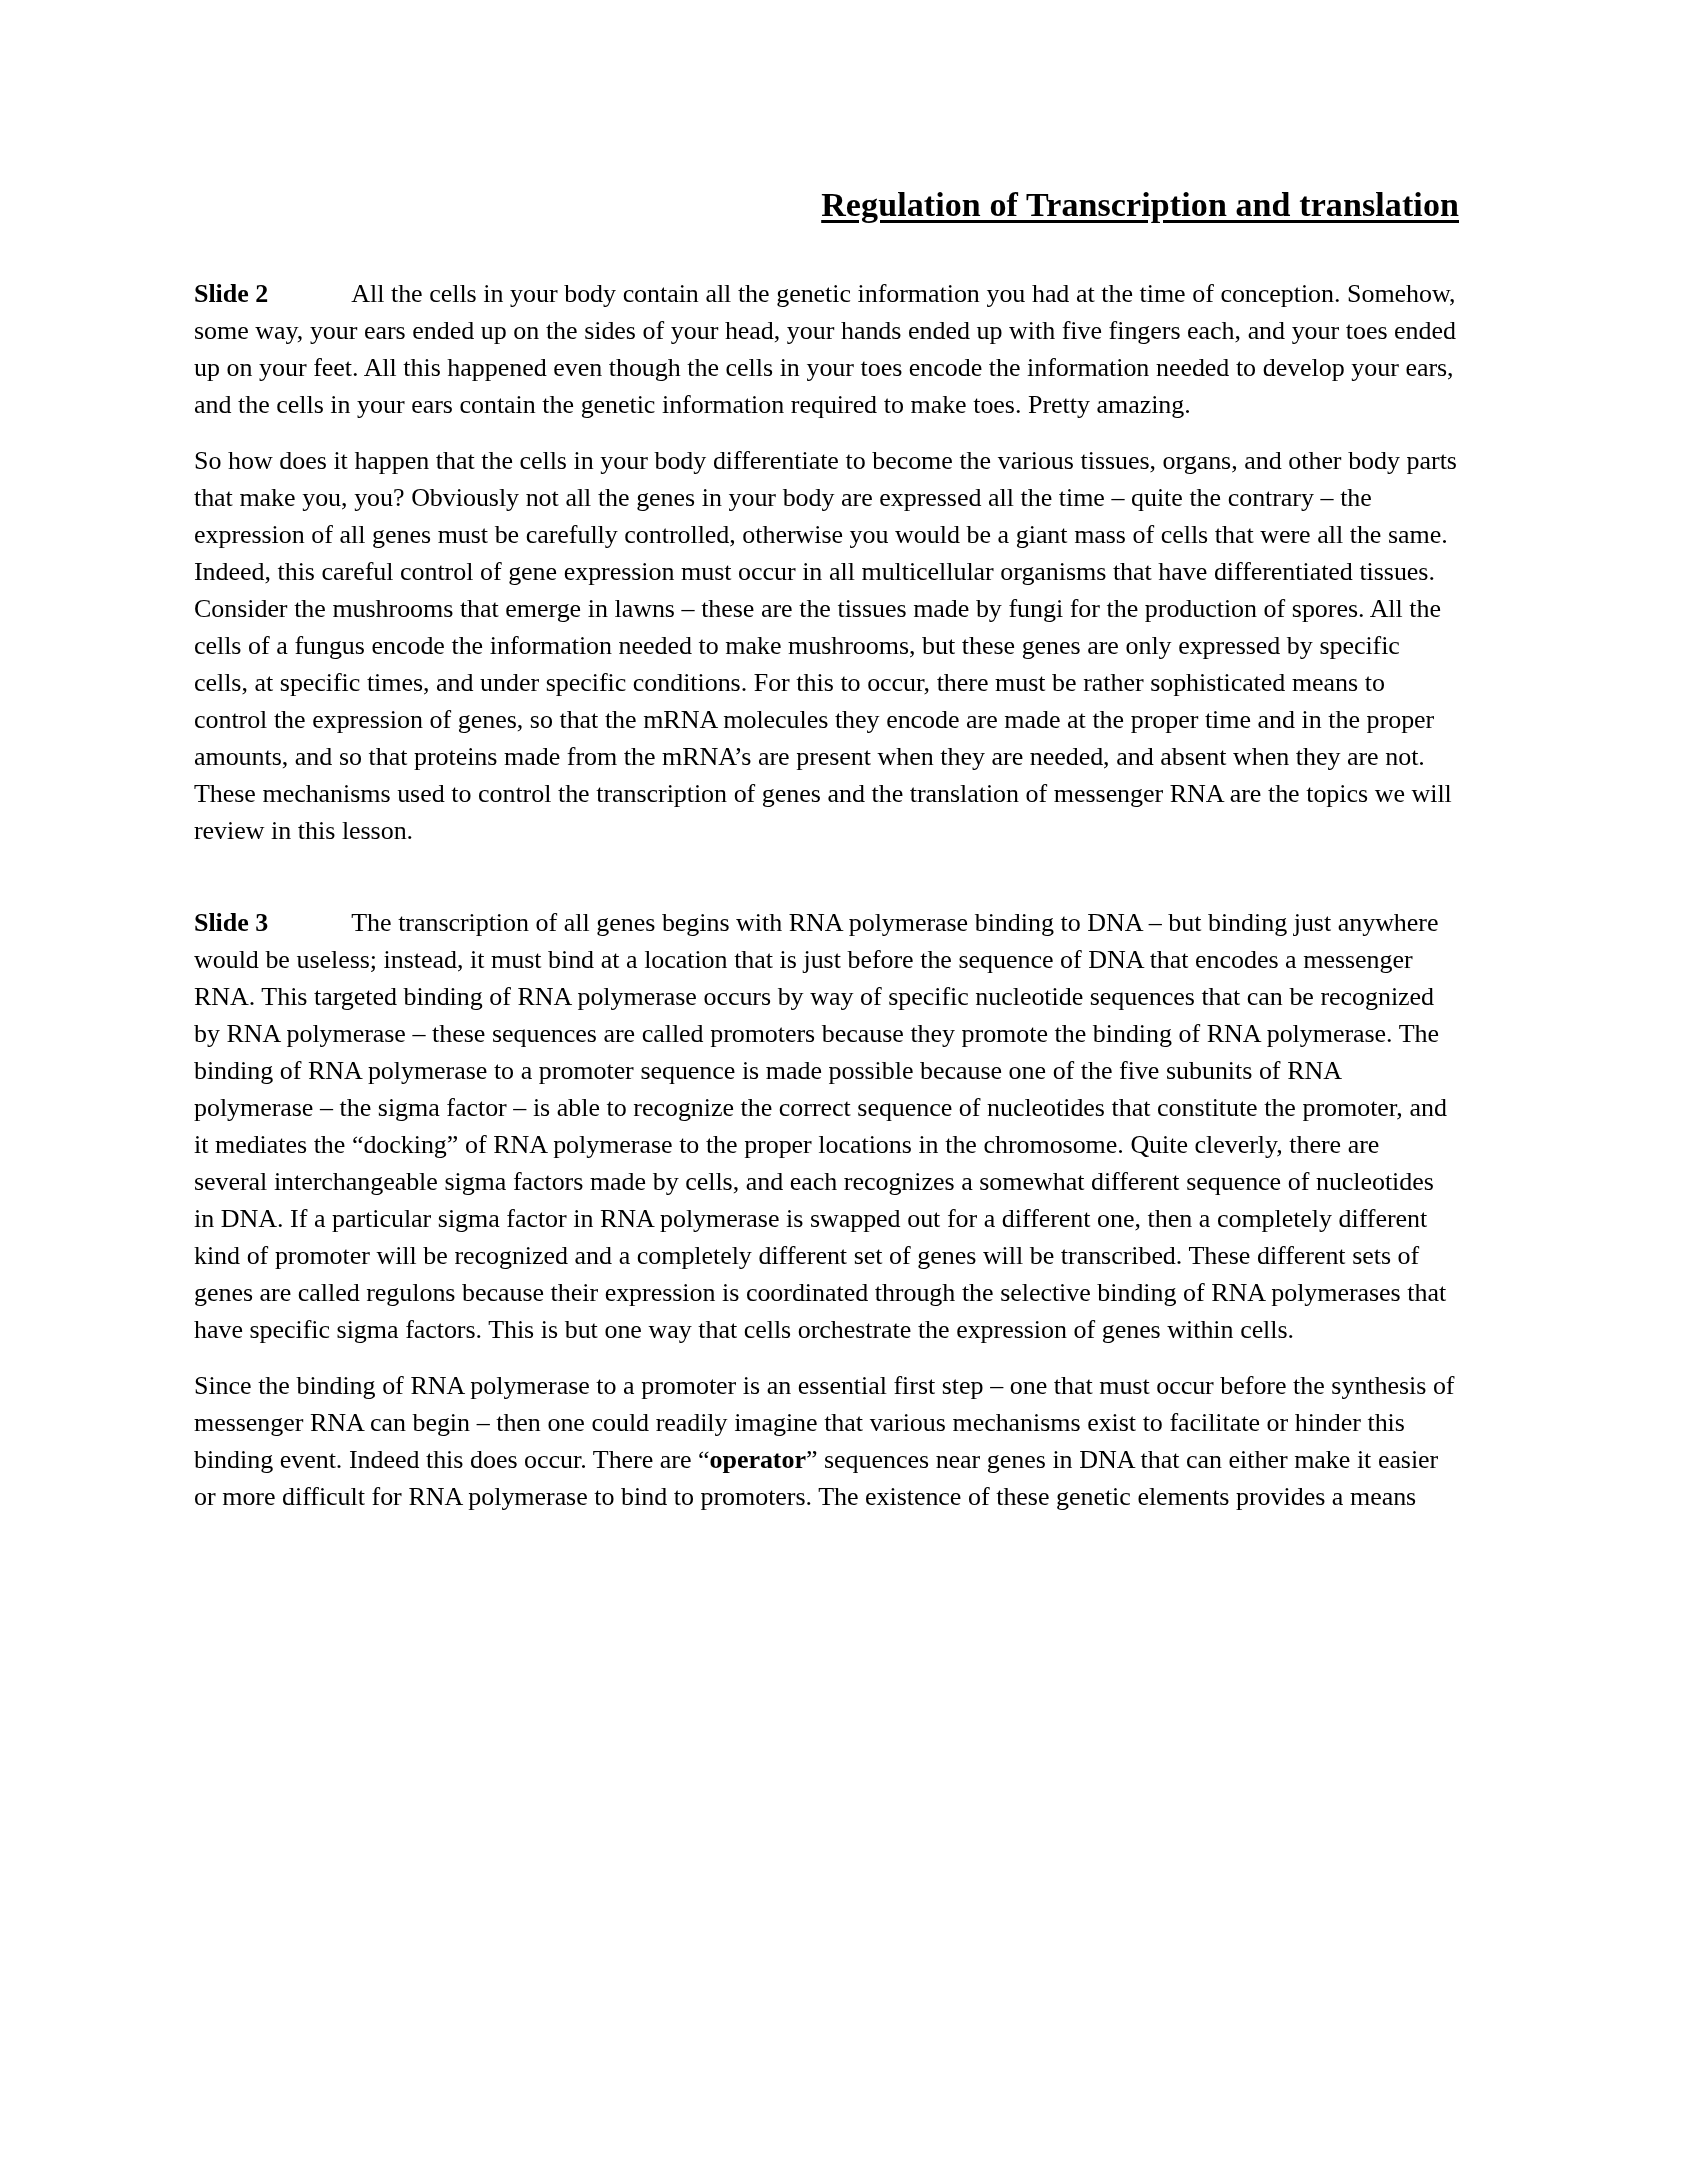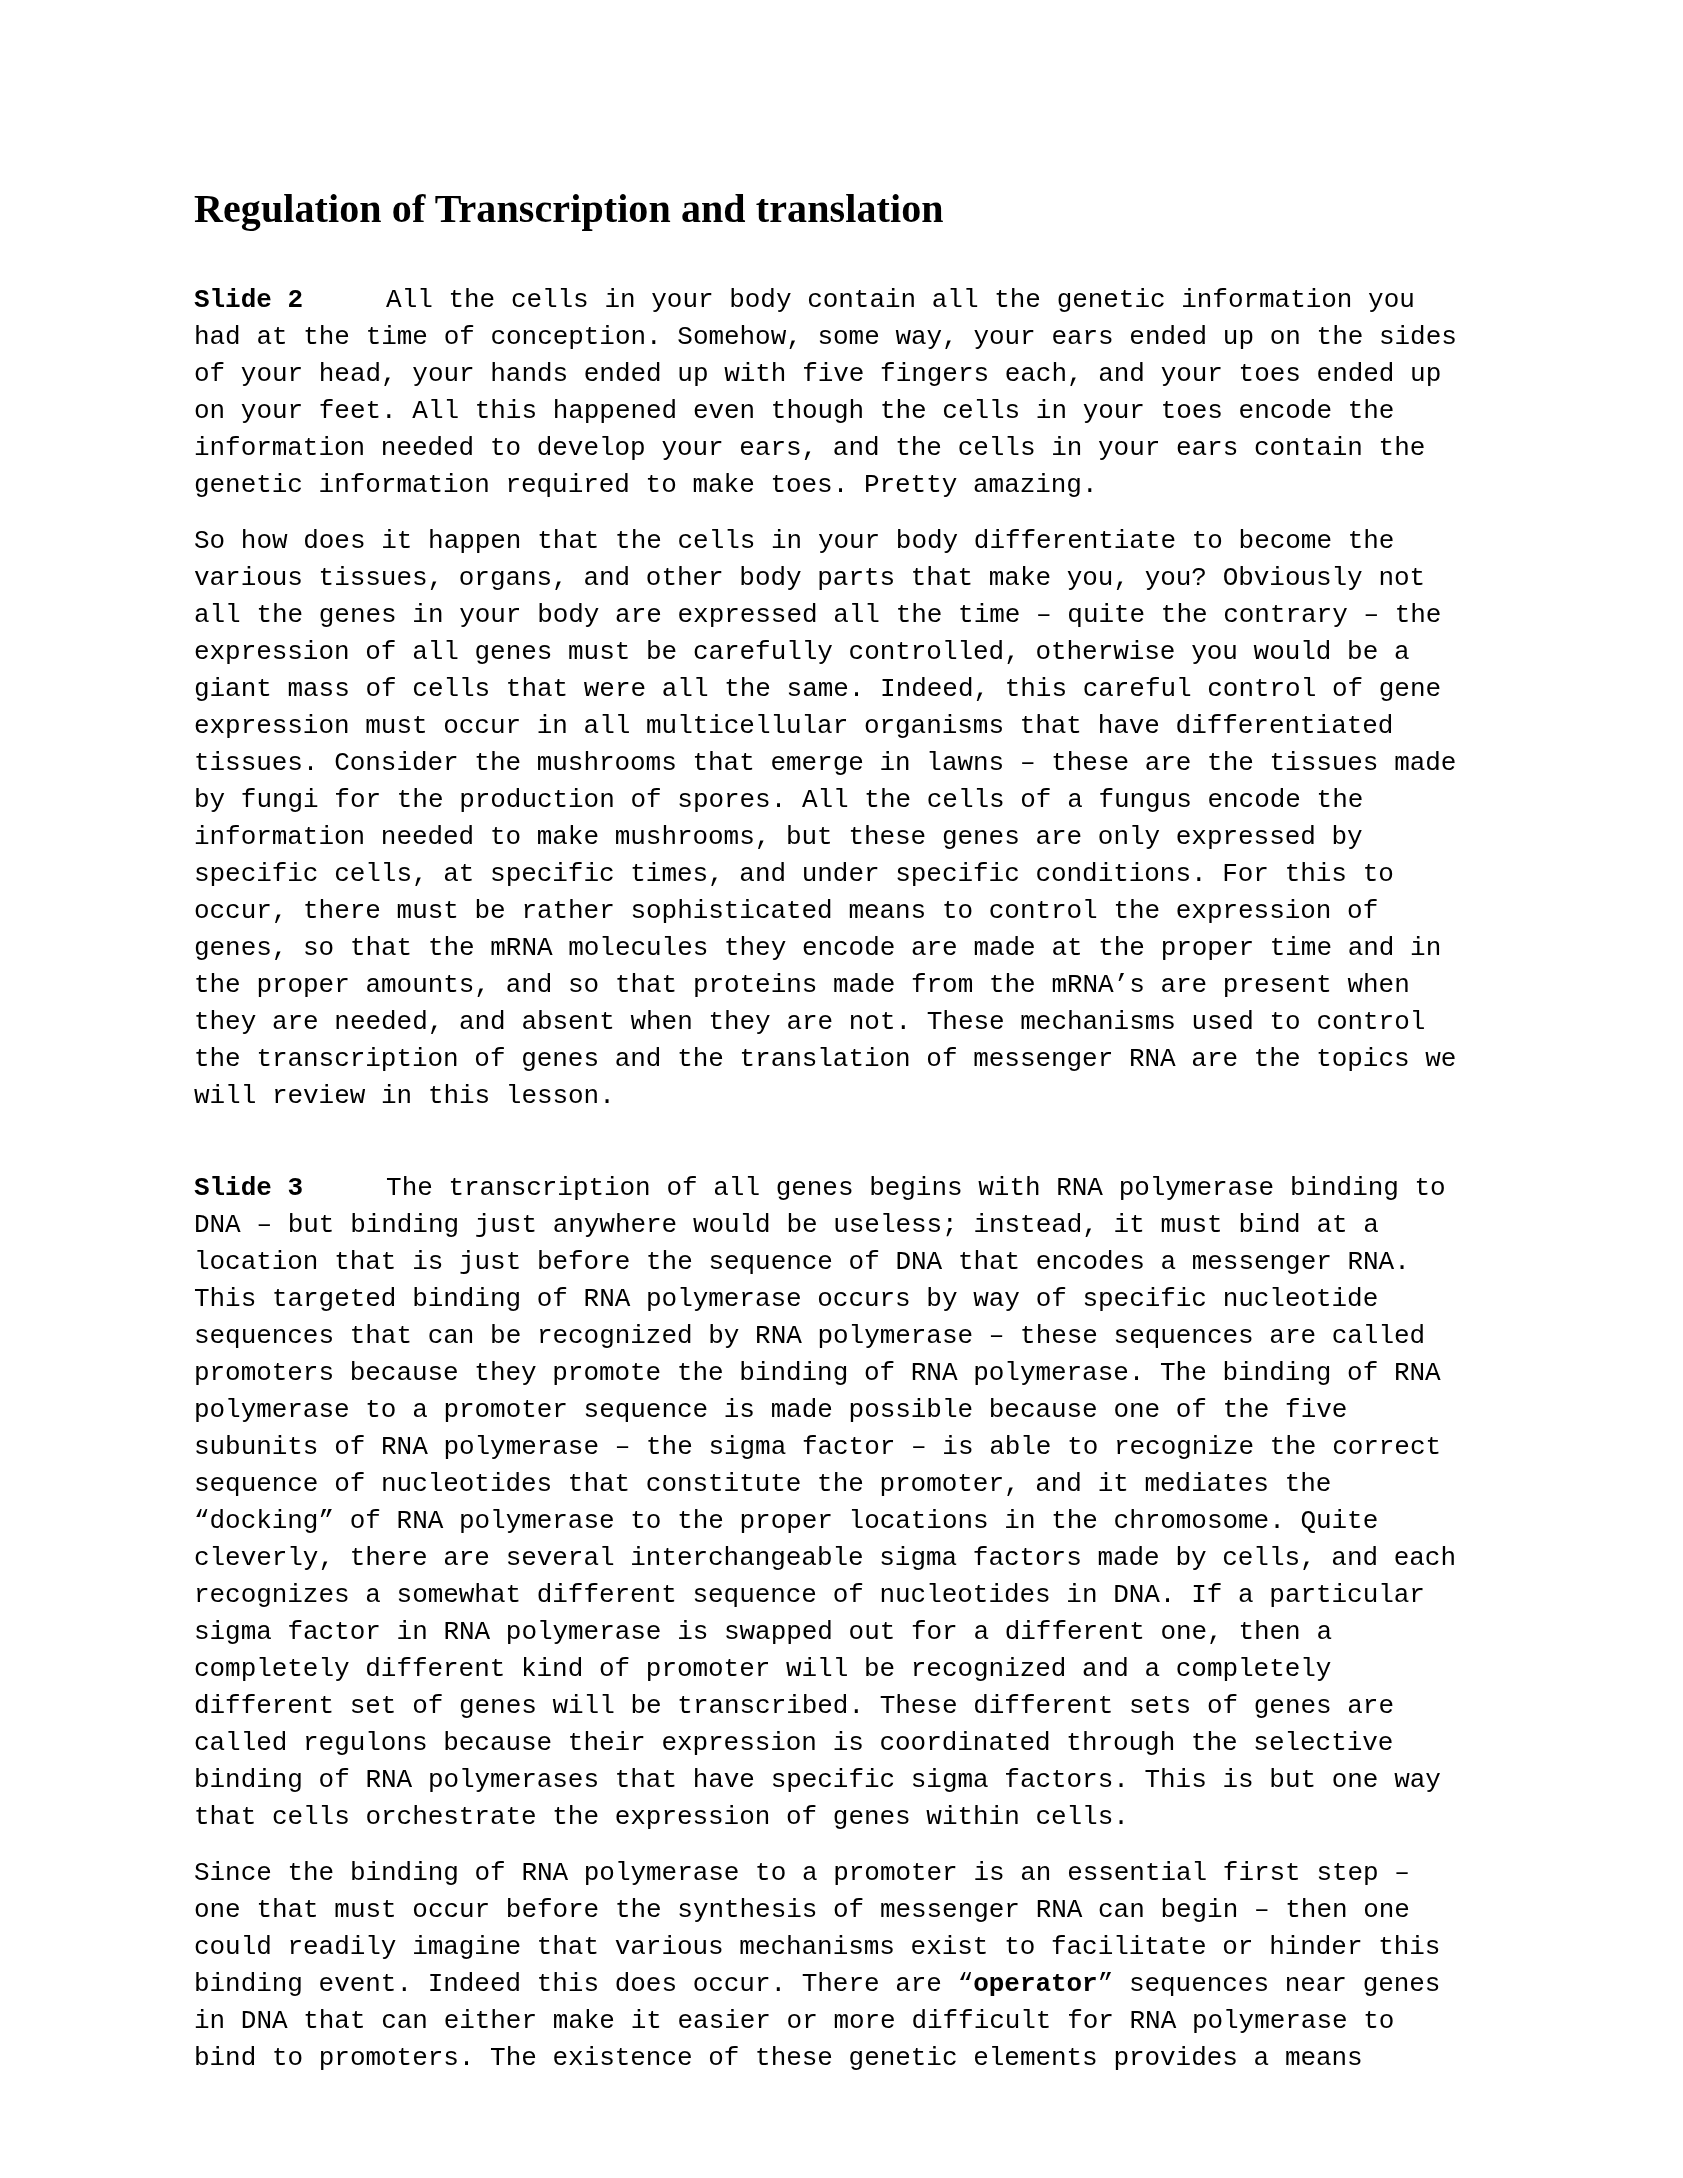--- a/index.html
+++ b/index.html
@@ -19,36 +19,37 @@
     overflow: hidden;
     box-sizing: border-box;
   }
   #content {
     position: absolute;
     left: 194px;
     top: 184px;
     width: 1265px;
   }
   .doc-title {
-    font-size: 40px;
+    font-size: 34px;
     font-weight: bold;
+    text-decoration: underline;
     text-underline-offset: 4px;
     letter-spacing: 0.1px;
     line-height: 1.25;
     margin: 0 0 0 0;
     white-space: nowrap;
+    text-align: right;
   }
   .para {
     font-size: 26px;
     line-height: 37px;
     text-align: left;
     margin: 0;
     letter-spacing: -0.05px;
     word-spacing: 0.2px;
-    font-family: Liberation Mono, monospace;
   }
   .slide-label {
     font-weight: bold;
   }
   .tab-gap {
     display: inline-block;
     width: 83px;
   }
   .b { font-weight: bold; margin-top: 40px; }
 

